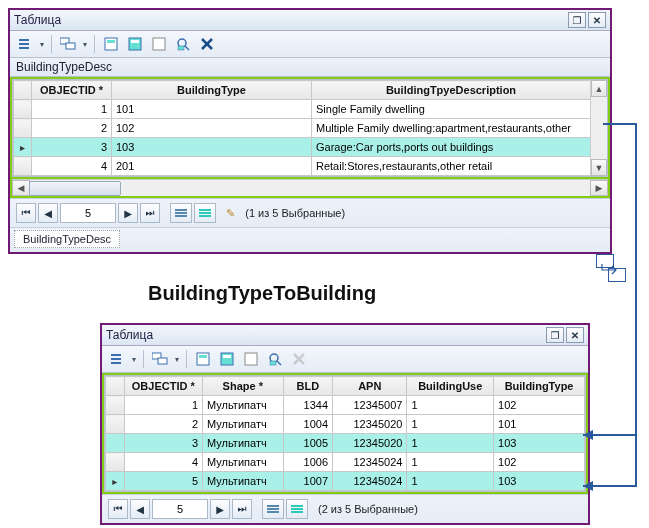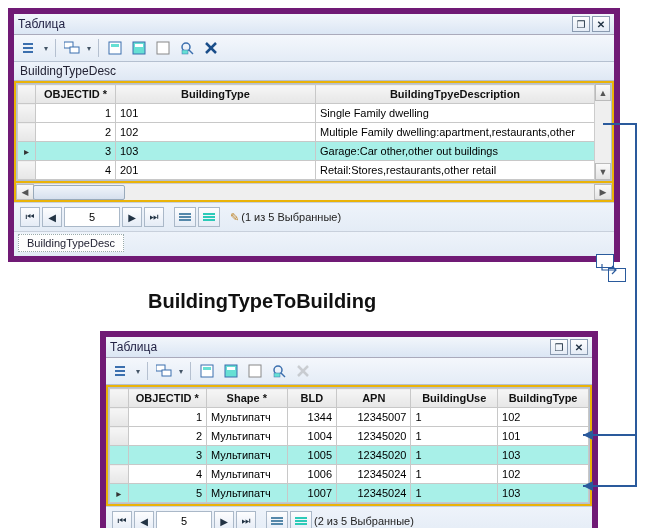--- a/index.html
+++ b/index.html
@@ -5,22 +5,22 @@
   body {
     margin: 0;
     padding: 8px;
     font-family: Tahoma, Arial, sans-serif;
     font-size: 11px;
     background: #fff;
     width: 649px;
     position: relative;
   }
   .panel {
-    border: 6px solid #701a75;
-    background: #eab308;
+    border: 2px solid #701a75;
+    background: #84cc16;
     margin-bottom: 6px;
     position: relative;
   }
   .titlebar {
     background: linear-gradient(#f2f6fb, #dbe6f4);
     border-bottom: 1px solid #aab;
     padding: 2px 4px;
     display: flex;
     justify-content: space-between;
     align-items: center;
@@ -142,21 +142,21 @@
   }
   .mode-btn {
     width:20px; height:18px; border:1px solid #aab8c8;
     background:linear-gradient(#fdfdfe,#e5ecf6);
     display:flex;align-items:center;justify-content:center;cursor:pointer;
     gap:1px; flex-direction:column;
   }
   .mode-btn .row { width:12px; height:2px; background:#3b6; }
   .mode-btn.all .row { background:#58a; }
   .mode-btn.sel .row { background:#2ccab8; }
-  .status-text { color:#222; }
+  .status-text { margin-left:8px; color:#222; }
   .tabbar {
     background: linear-gradient(#eef3fa,#e4ecf6);
     padding: 2px 4px 4px;
     border-top:1px solid #c8d0dc;
   }
   .tab {
     display:inline-block;
     border:1px solid #9aa;
     background:#fdfdfd;
     padding:2px 8px;
@@ -272,21 +272,21 @@
           <tr>
             <td class="rowhandle "></td>
             <td class="num">2</td>
             <td>102</td>
             <td>Multiple Family dwelling:apartment,restaurants,other</td>
           </tr>
           <tr class="selected">
             <td class="rowhandle sel"></td>
             <td class="num">3</td>
             <td>103</td>
-            <td>Garage:Car other,other out buildings</td>
+            <td>Garage:Car ports,ports out buildings</td>
           </tr>
           <tr>
             <td class="rowhandle "></td>
             <td class="num">4</td>
             <td>201</td>
             <td>Retail:Stores,restaurants,other retail</td>
           </tr>
         </tbody>
     </table>
     <div class="vscroll">

